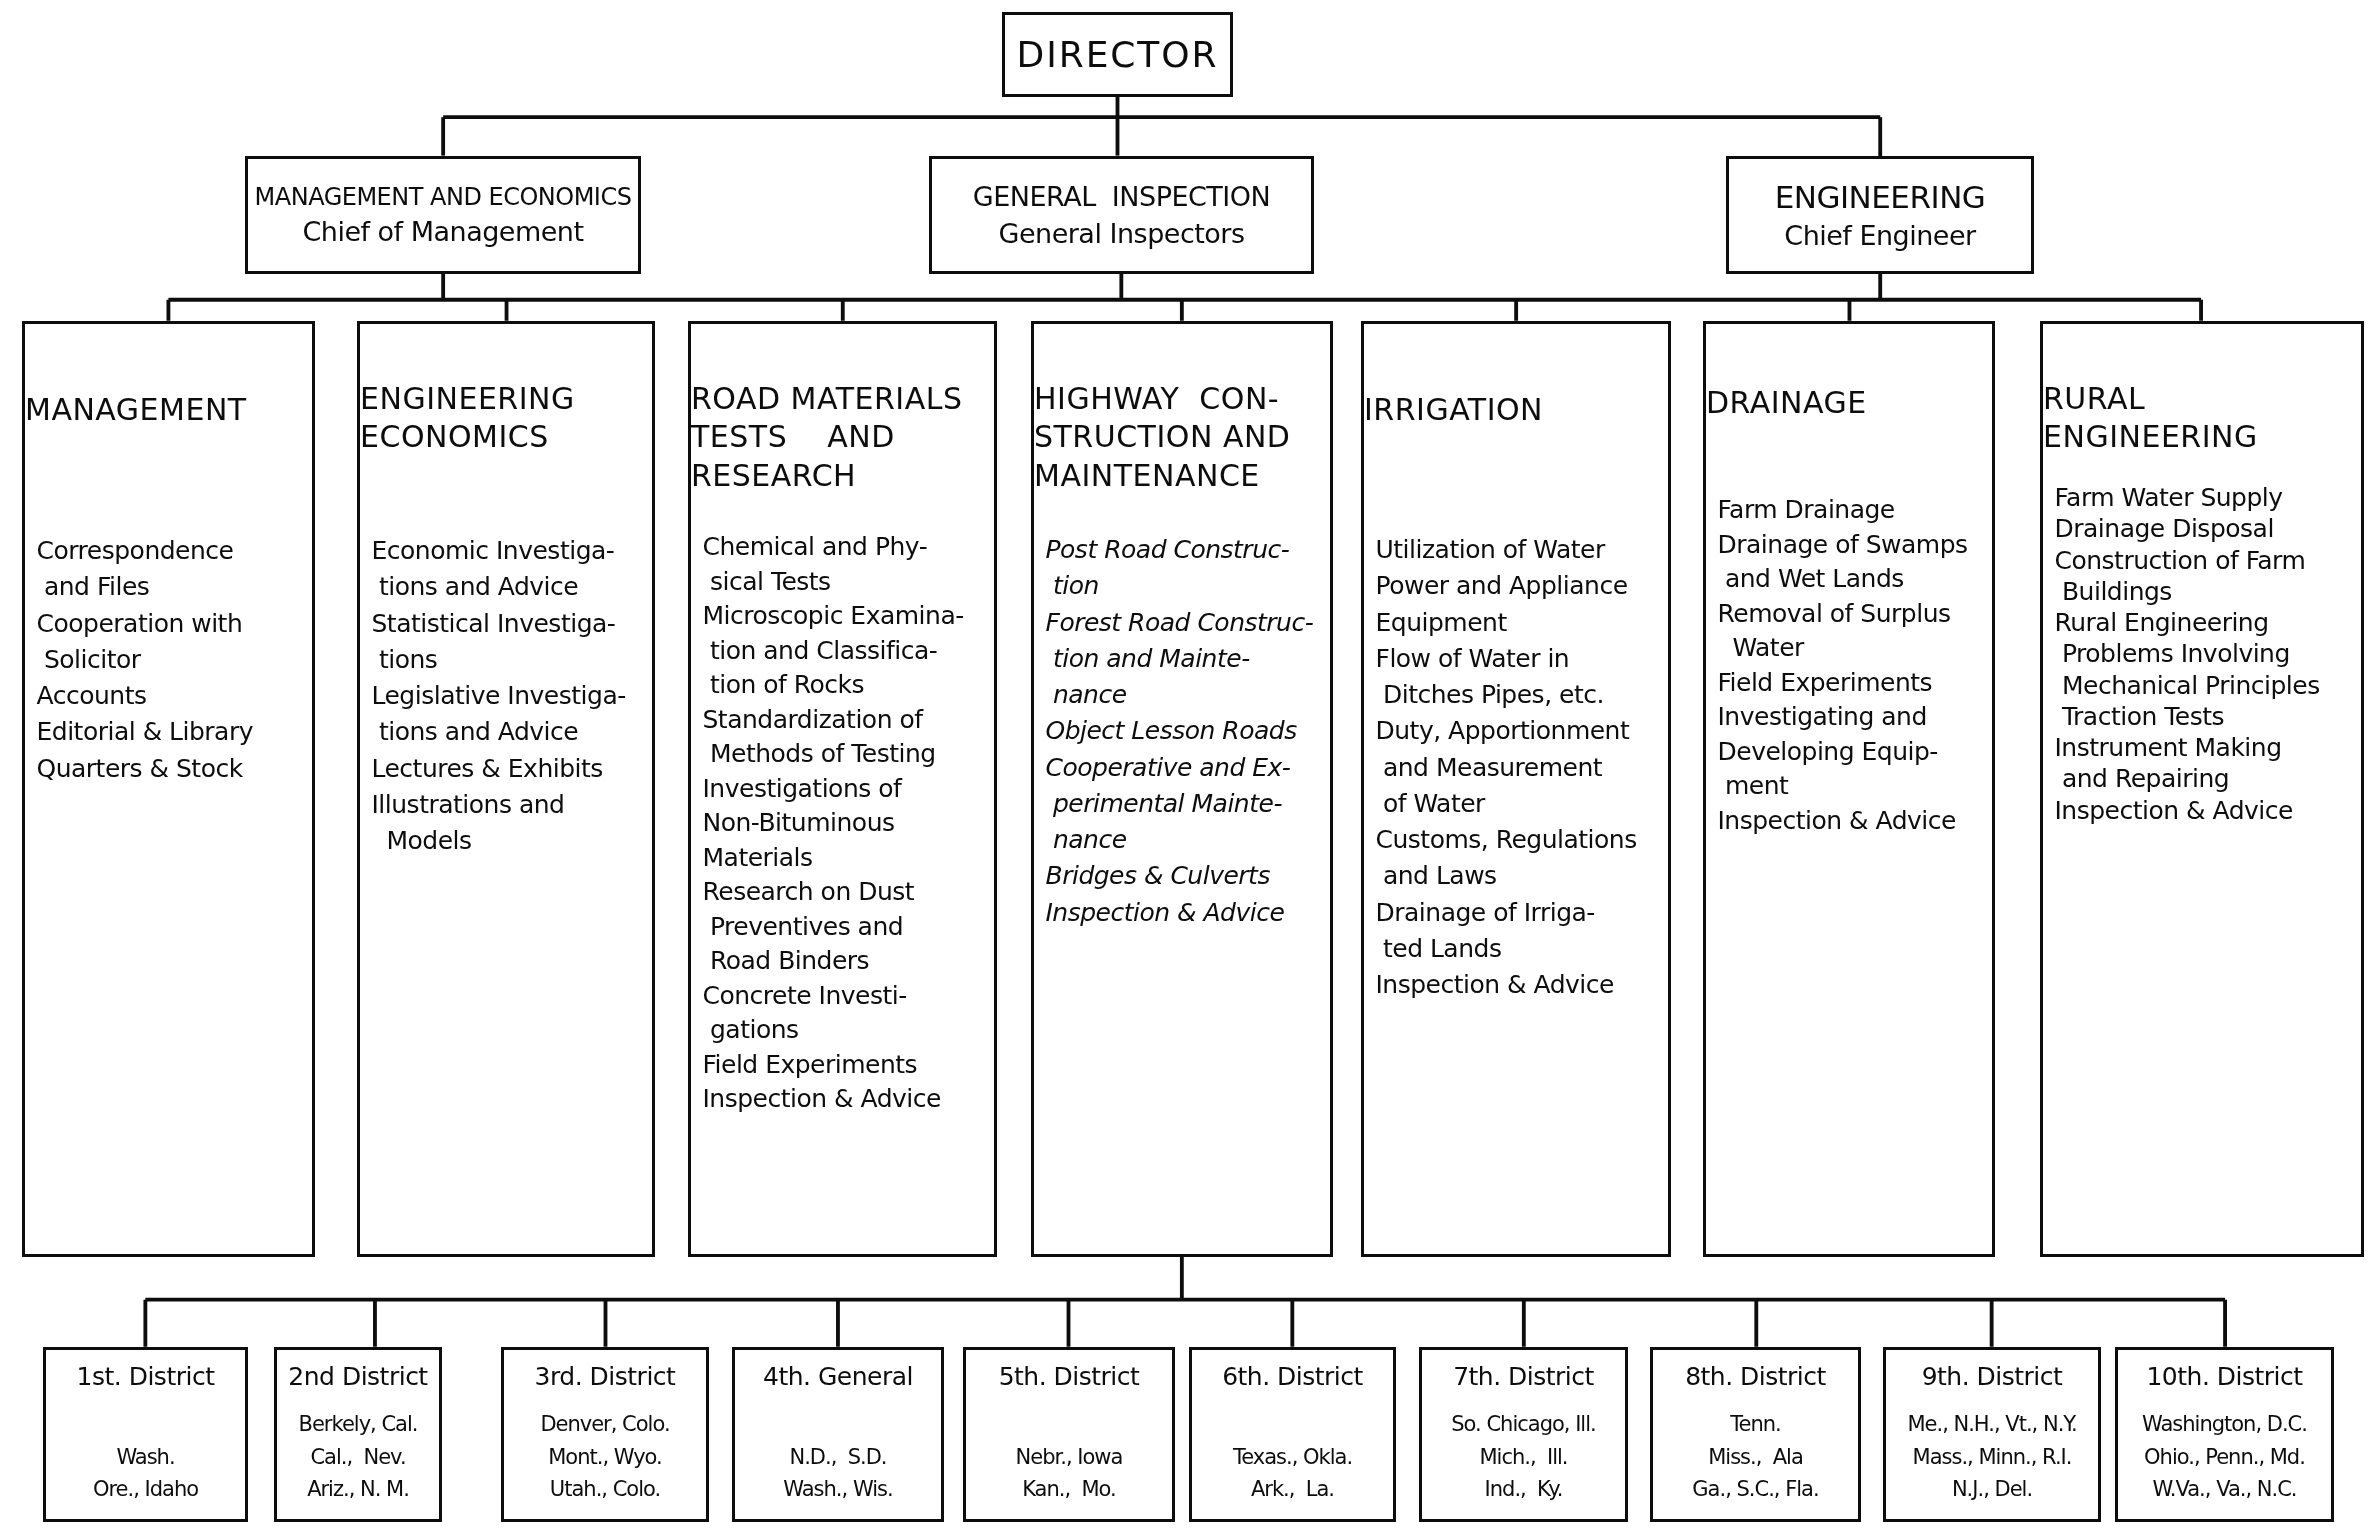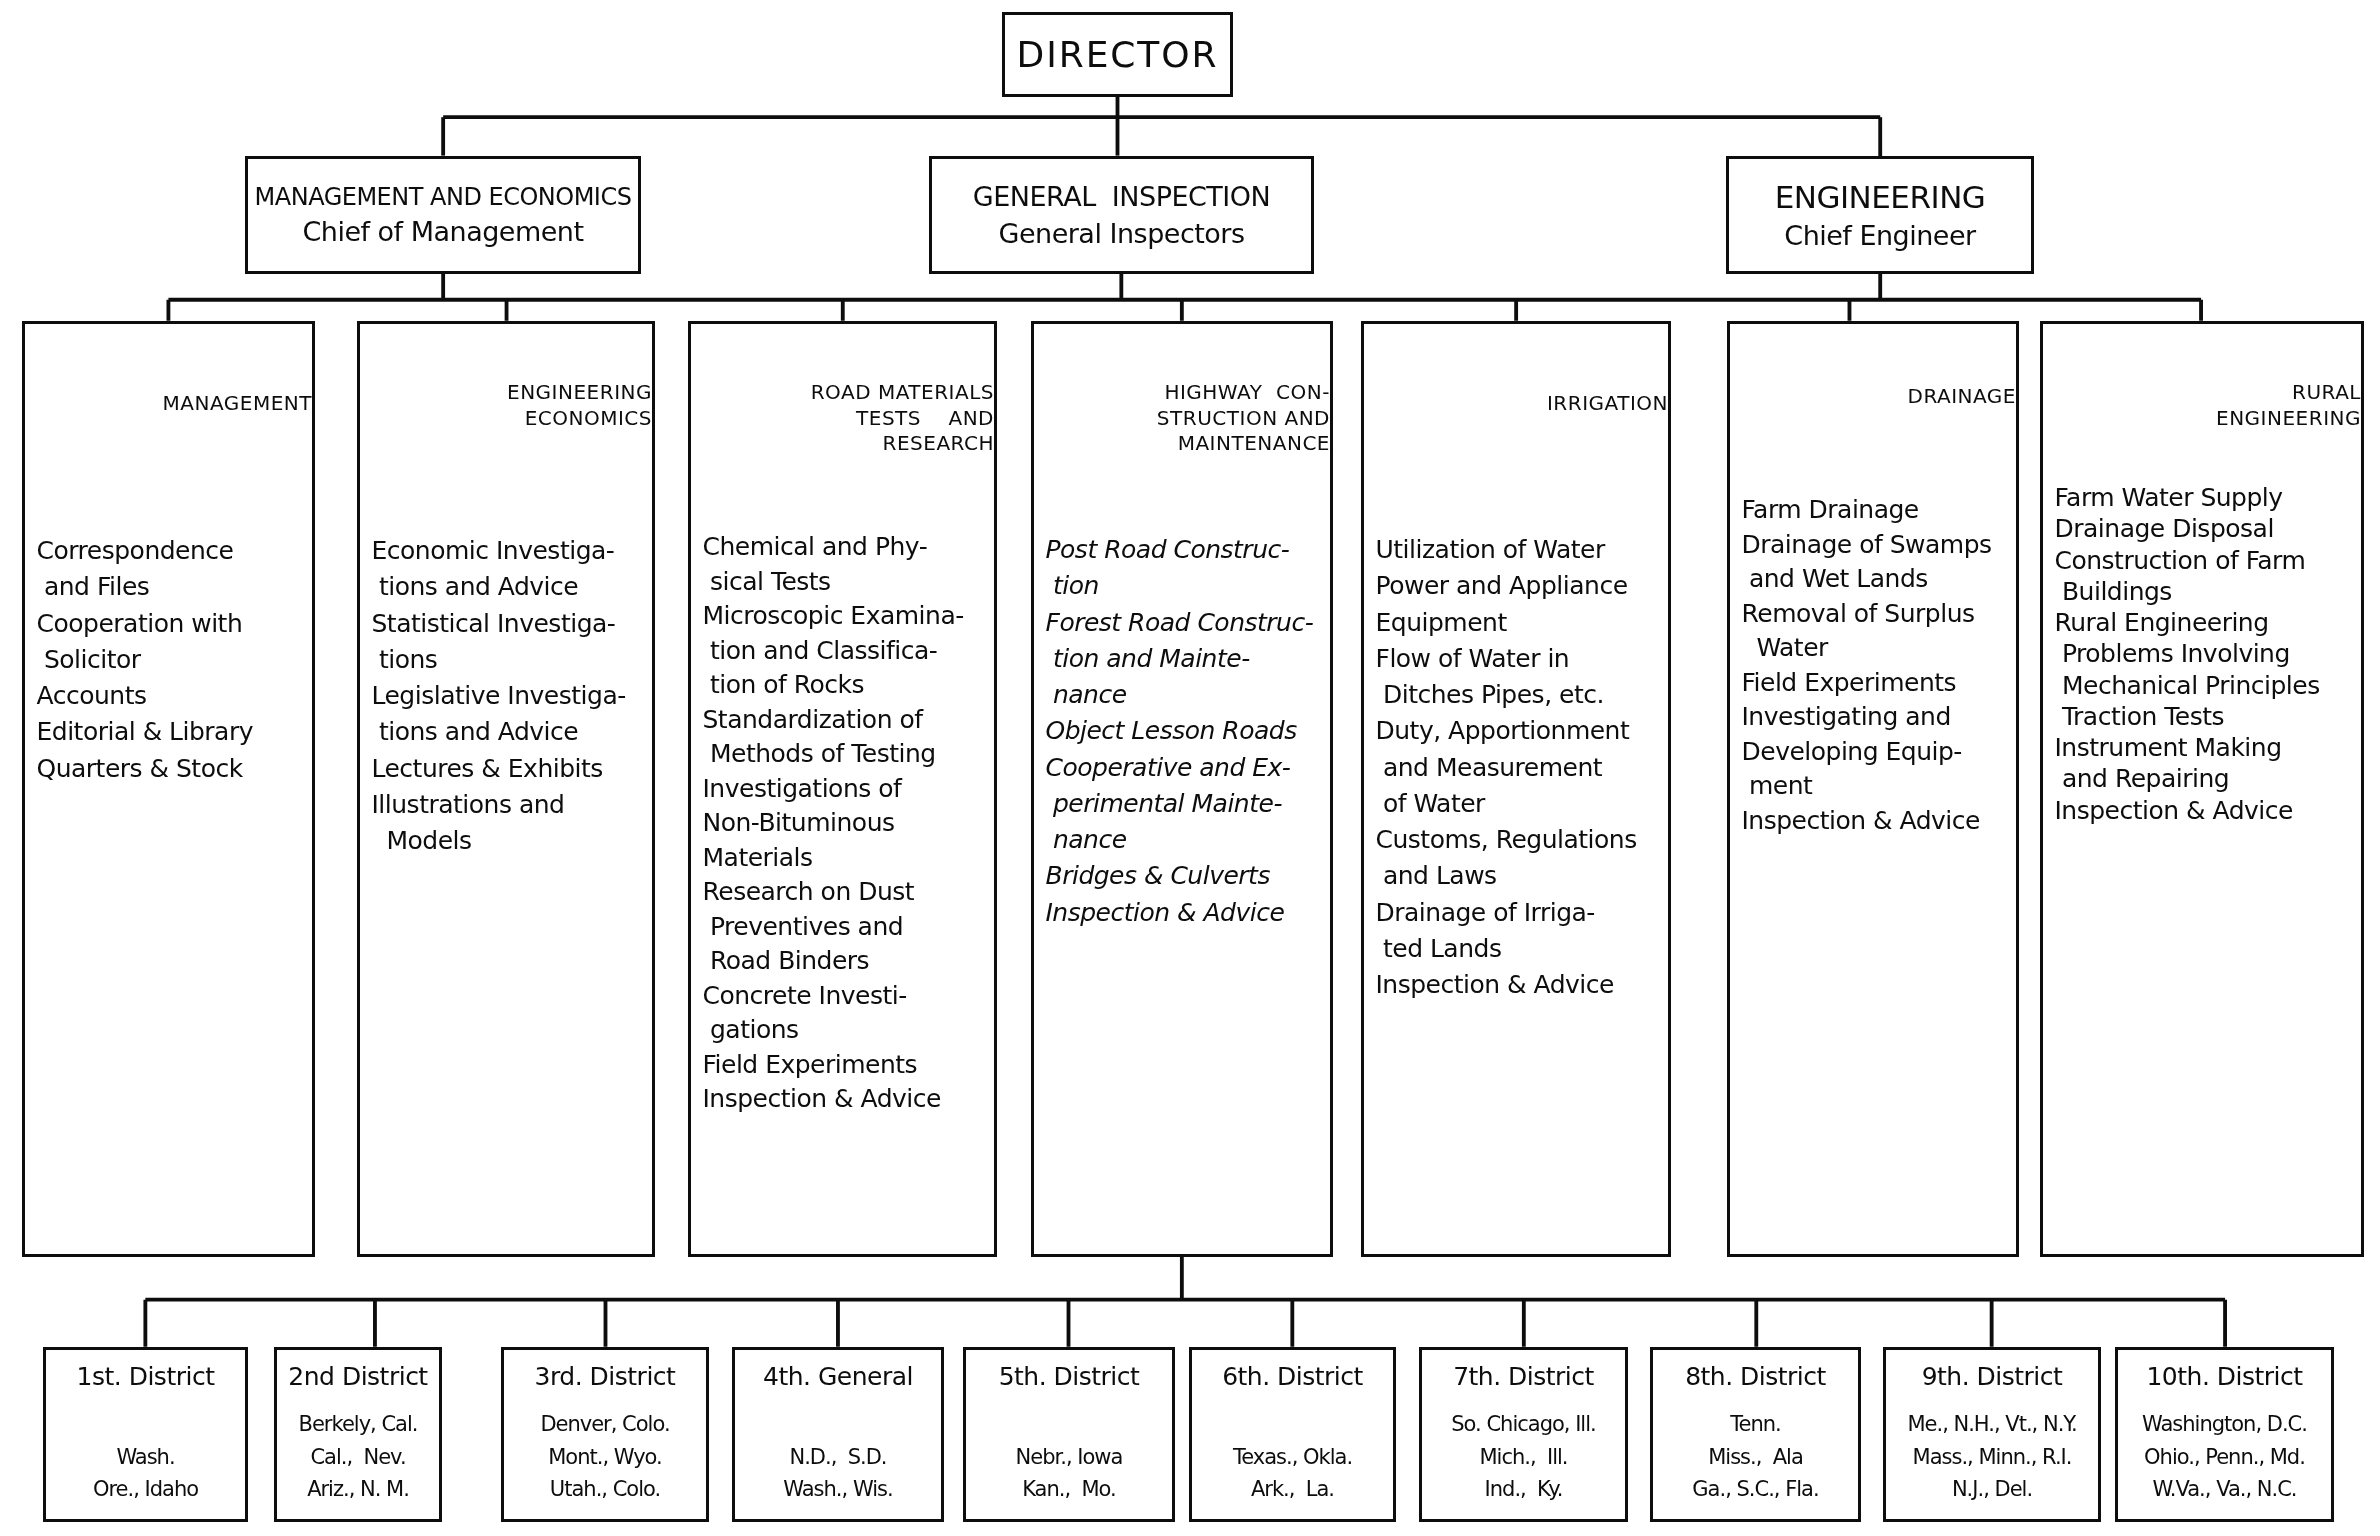--- a/index.html
+++ b/index.html
@@ -34,22 +34,22 @@
     display: flex; flex-direction: column; align-items: center; justify-content: center;
     text-align: center;
   }
   .branch .b-title { white-space: pre; letter-spacing: -0.5px; }
   .branch .b-sub   { white-space: pre; font-size: 27px; margin-top: 5.8px; letter-spacing: -0.5px; }
 
   
   .dept { top: 321px; height: 936px; }
   .dept-title {
     position: absolute; top: 56px; left: 0; right: 0;
-    text-align: right; white-space: pre;
-    font-size: 20px; line-height: 1.28; letter-spacing: 0.5px; padding-left: 8px;
+    text-align: left; white-space: pre;
+    font-size: 30px; line-height: 1.28; letter-spacing: 0.5px;
   }
   .dept-body {
     position: absolute; left: 11.5px; right: 1.9px;
     white-space: pre; font-size: 25px; line-height: 1.45; letter-spacing: -0.5px;
   }
   .dept-body.tight { line-height: 1.25; }
   .dept-body.mid   { line-height: 1.38; }
 
   
   .district { top: 1347px; height: 175px; }
@@ -173,21 +173,21 @@
  Ditches Pipes, etc.
 Duty, Apportionment
  and Measurement
  of Water
 Customs, Regulations
  and Laws
 Drainage of Irriga-
  ted Lands
 Inspection &amp; Advice</div>
   </div>
-  <div class="box dept" style="left:1703px; width:292px;margin-left:24px;">
+  <div class="box dept" style="left:1703px; width:292px;">
     <div class="dept-title" style="top:60px;">DRAINAGE</div>
     <div class="dept-body mid" style="top:169px;">Farm Drainage
 Drainage of Swamps
  and Wet Lands
 Removal of Surplus
   Water
 Field Experiments
 Investigating and
 Developing Equip-
  ment

